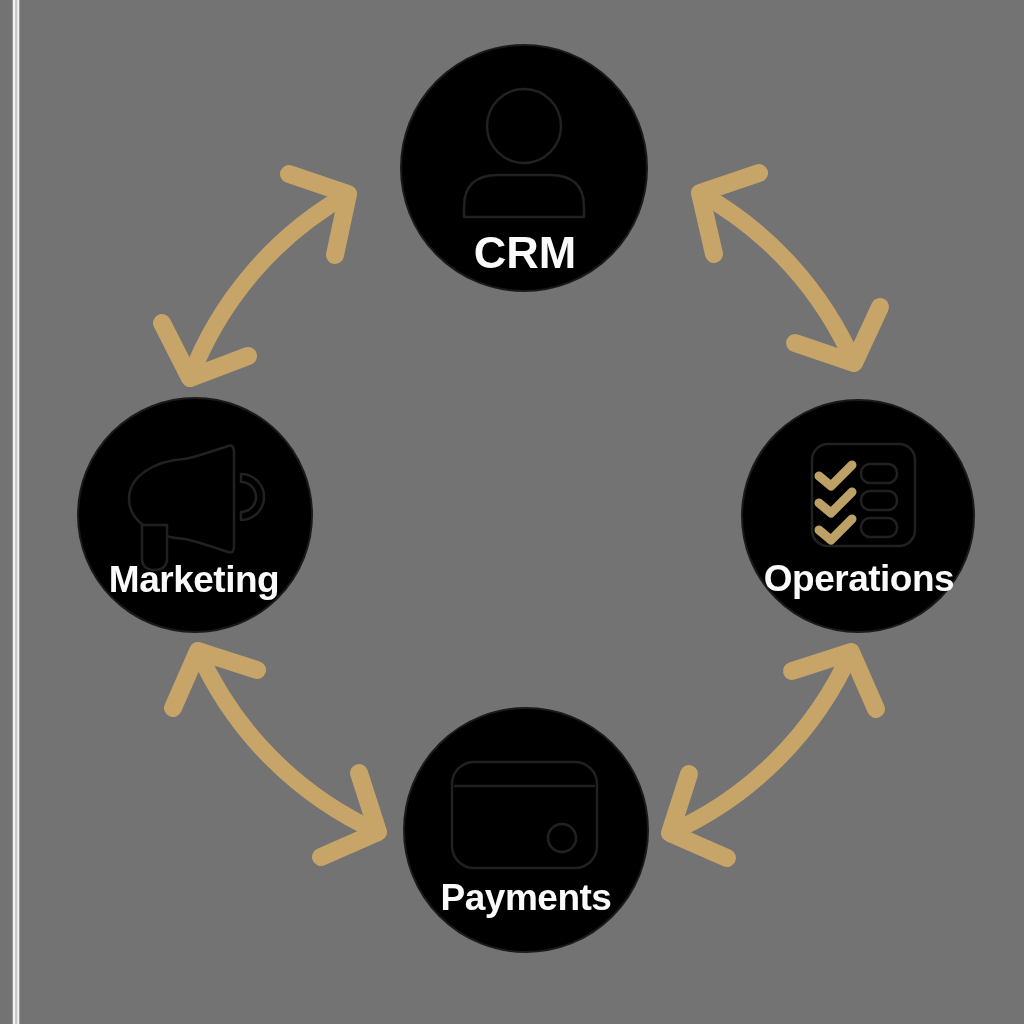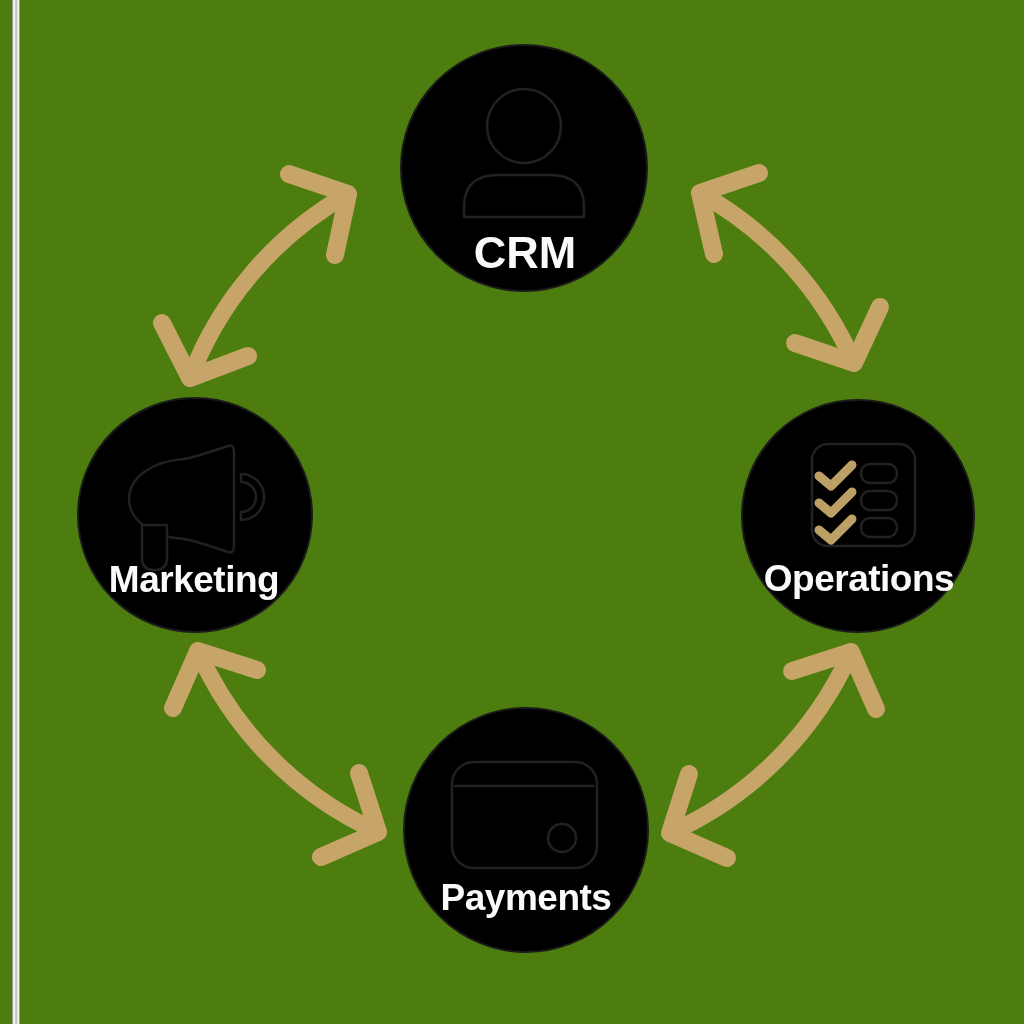--- a/index.html
+++ b/index.html
@@ -1,16 +1,16 @@
 <!DOCTYPE html>
 <html><head>
 <meta charset="utf-8">
 <style>
   html,body{margin:0;padding:0;background:#000;}
-  .stage{position:relative;width:1024px;height:1024px;background:#4d7c0f;overflow:hidden;
+  .stage{position:relative;width:1024px;height:1024px;background:#737373;overflow:hidden;
          font-family:"Liberation Sans",sans-serif;}
   .scrollbar{position:absolute;left:12px;top:0;width:8px;height:1024px;
     background:linear-gradient(90deg,#5e5e5e 0%,#ececec 16%,#f6f6f6 30%,#b5b5b5 50%,#e9e9e9 70%,#f2f2f2 84%,#666 100%);}
   svg{position:absolute;left:0;top:0;}
   .node-circle{fill:#000;stroke:#1a1a1a;stroke-width:2;}
   .ghost{fill:#000;stroke:#212121;stroke-width:2.5;stroke-linejoin:round;}
   .ghost-line{stroke:#212121;stroke-width:2.5;fill:none;}
   .arrow-arc{fill:none;stroke:#C7A569;stroke-width:17;stroke-linecap:round;}
   .arrow-head{fill:none;stroke:#C7A569;stroke-width:18;stroke-linecap:round;stroke-linejoin:round;}
   .check{fill:none;stroke:#BDA065;stroke-width:9;stroke-linecap:round;stroke-linejoin:round;}

